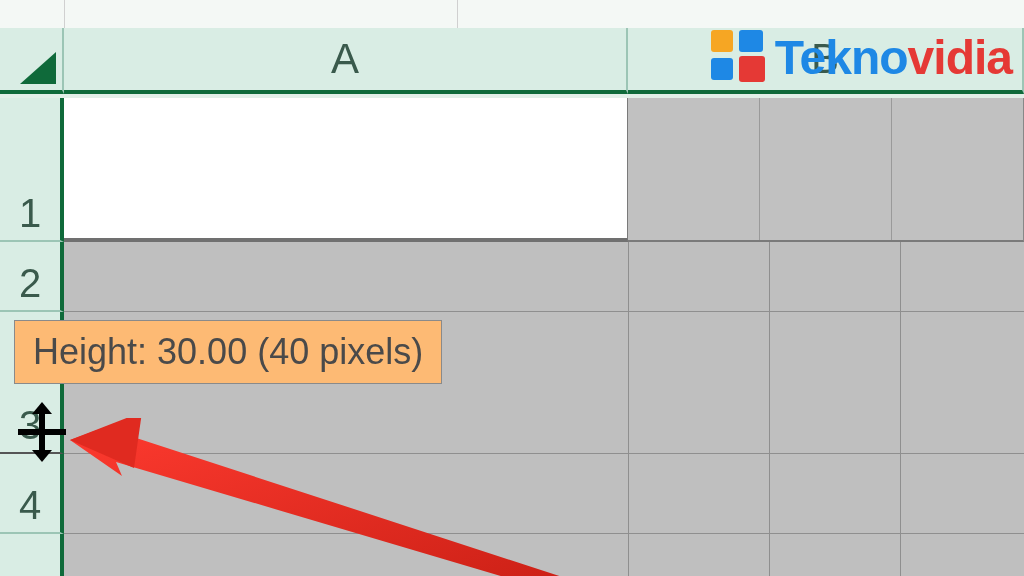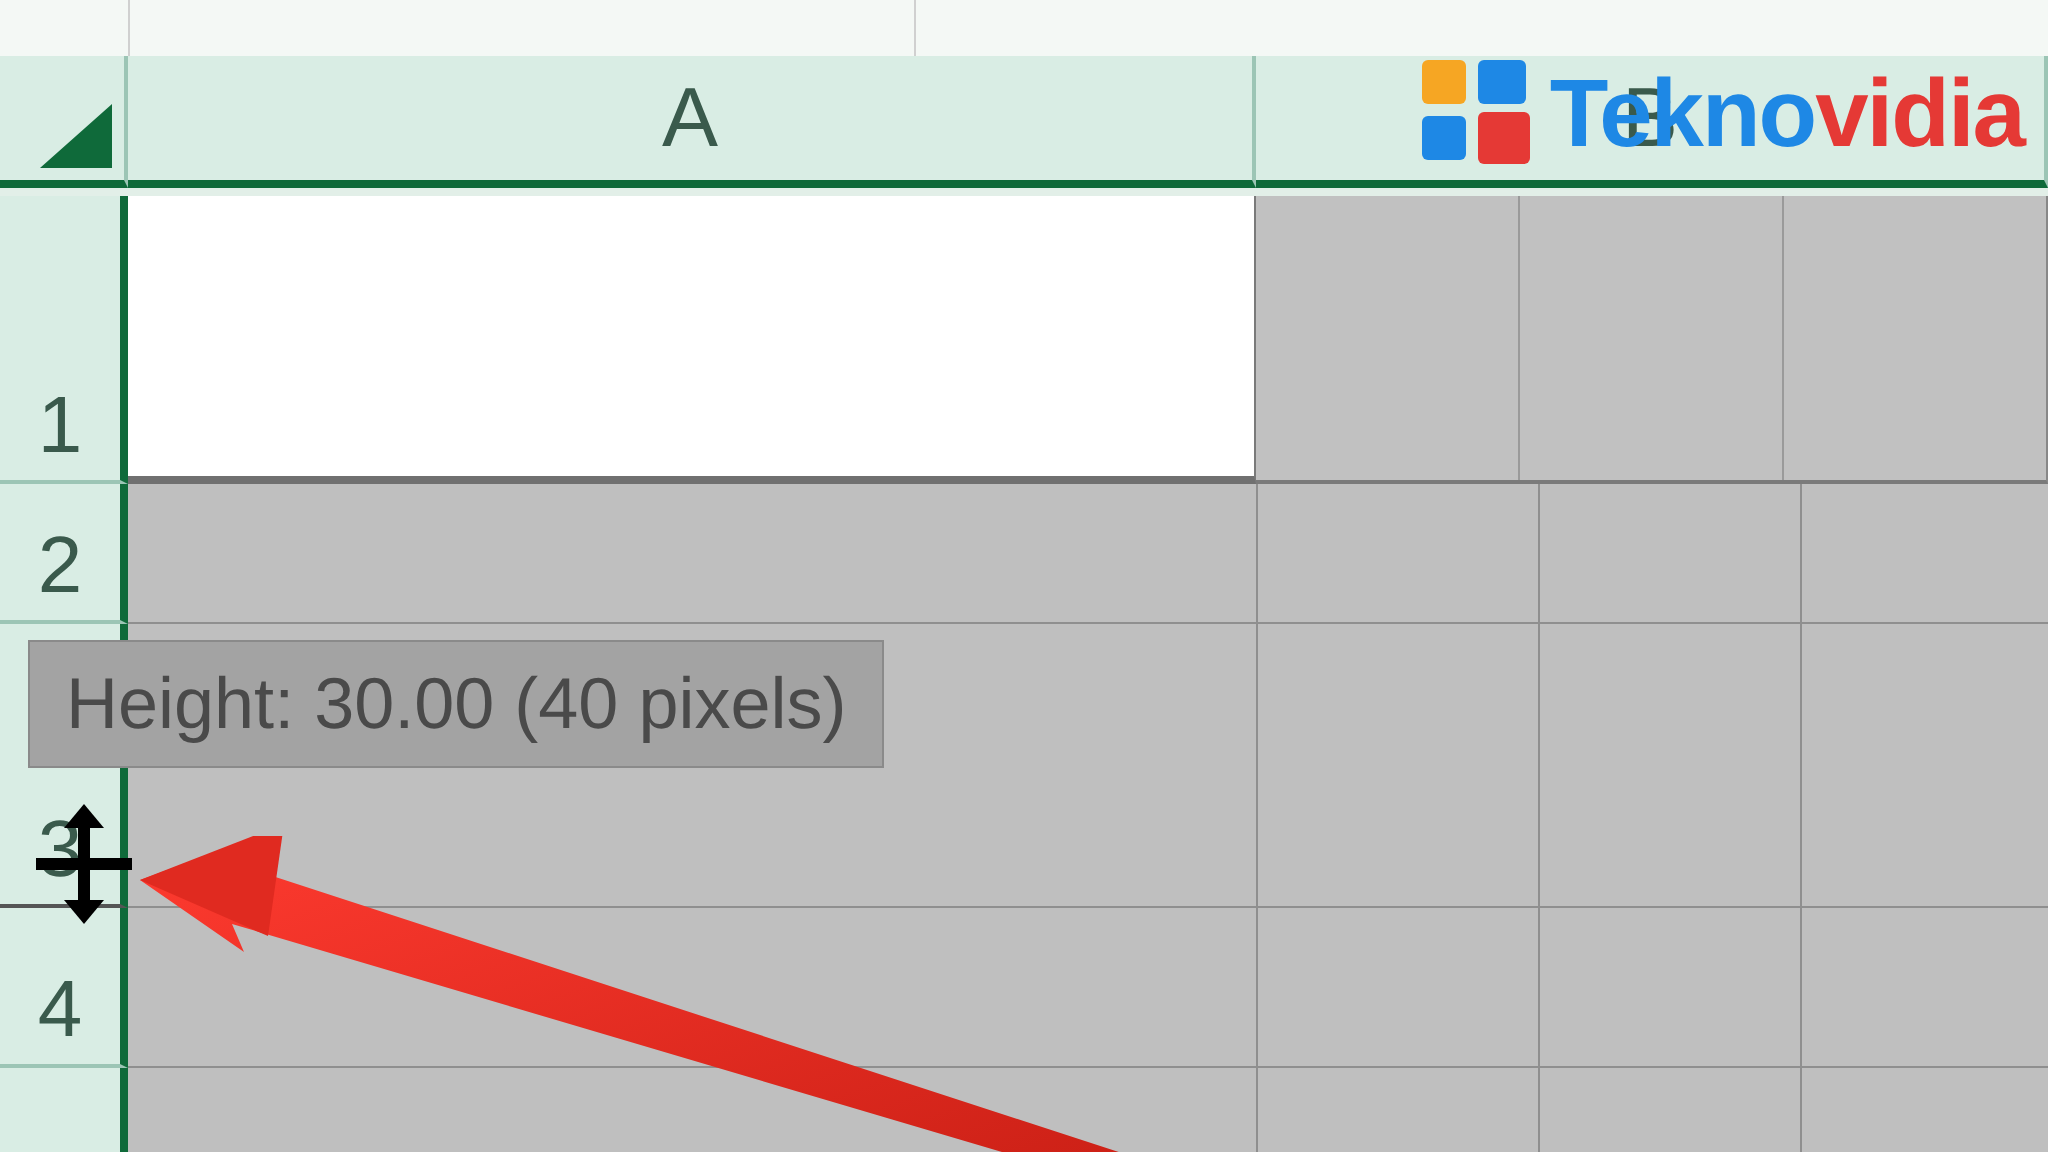--- a/index.html
+++ b/index.html
@@ -128,21 +128,21 @@
   .sc-a { width: 564px; }
   .sc-b { width: 140px; }
   .sc-c { width: 130px; }
   .sc-d { flex: 1; }
 
   
   .tooltip {
     position: absolute;
     left: 14px;
     top: 320px;
-    background: #a3a3a3;
+    background: #fdba74;
     border: 1px solid #8a8a8a;
     padding: 10px 18px;
     font-size: 36px;
     color: #4a4a4a;
     white-space: nowrap;
   }
 
   
   .resize-cursor {
     position: absolute;

